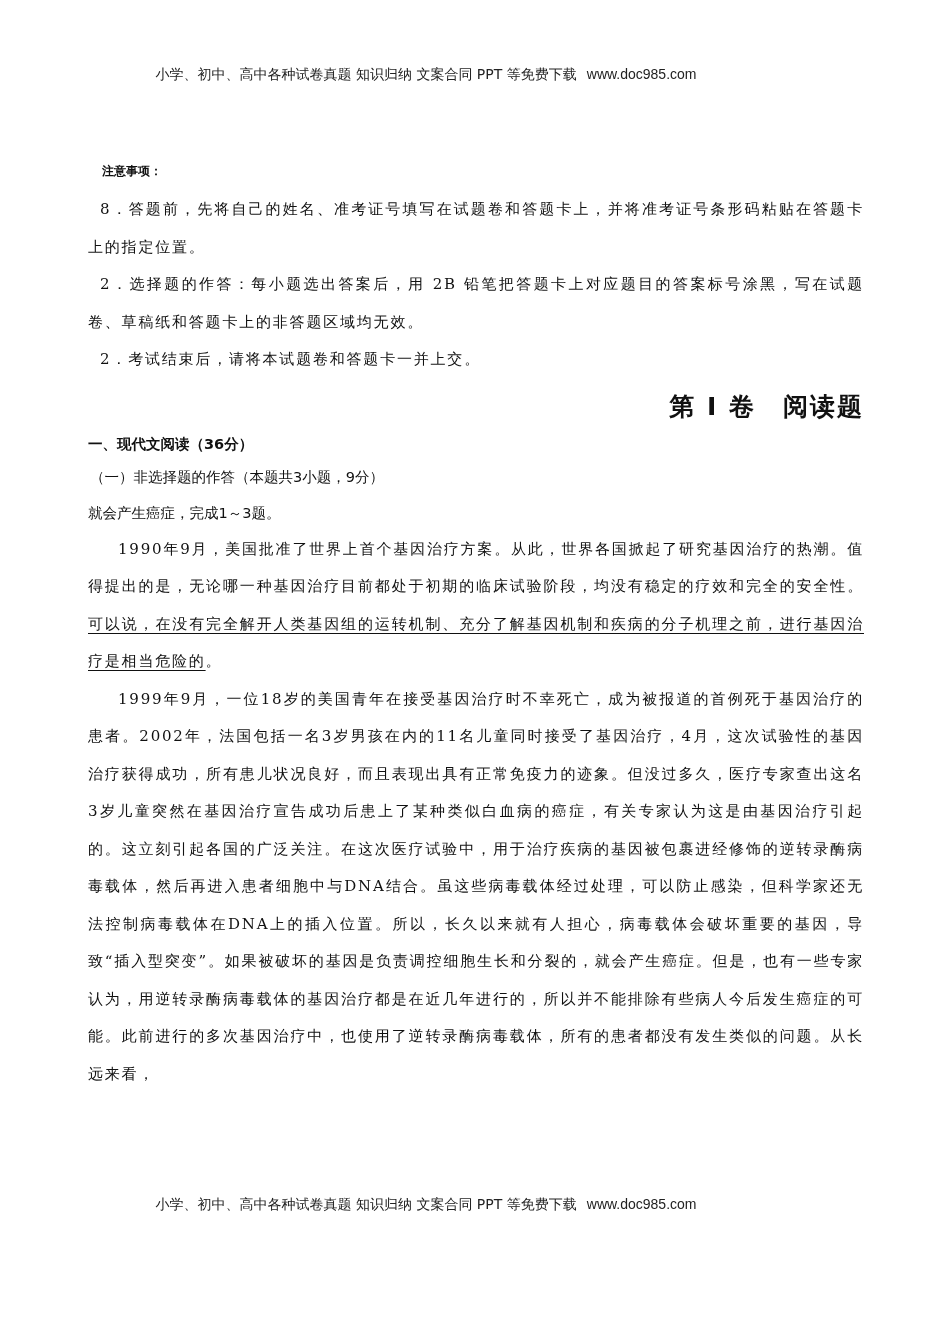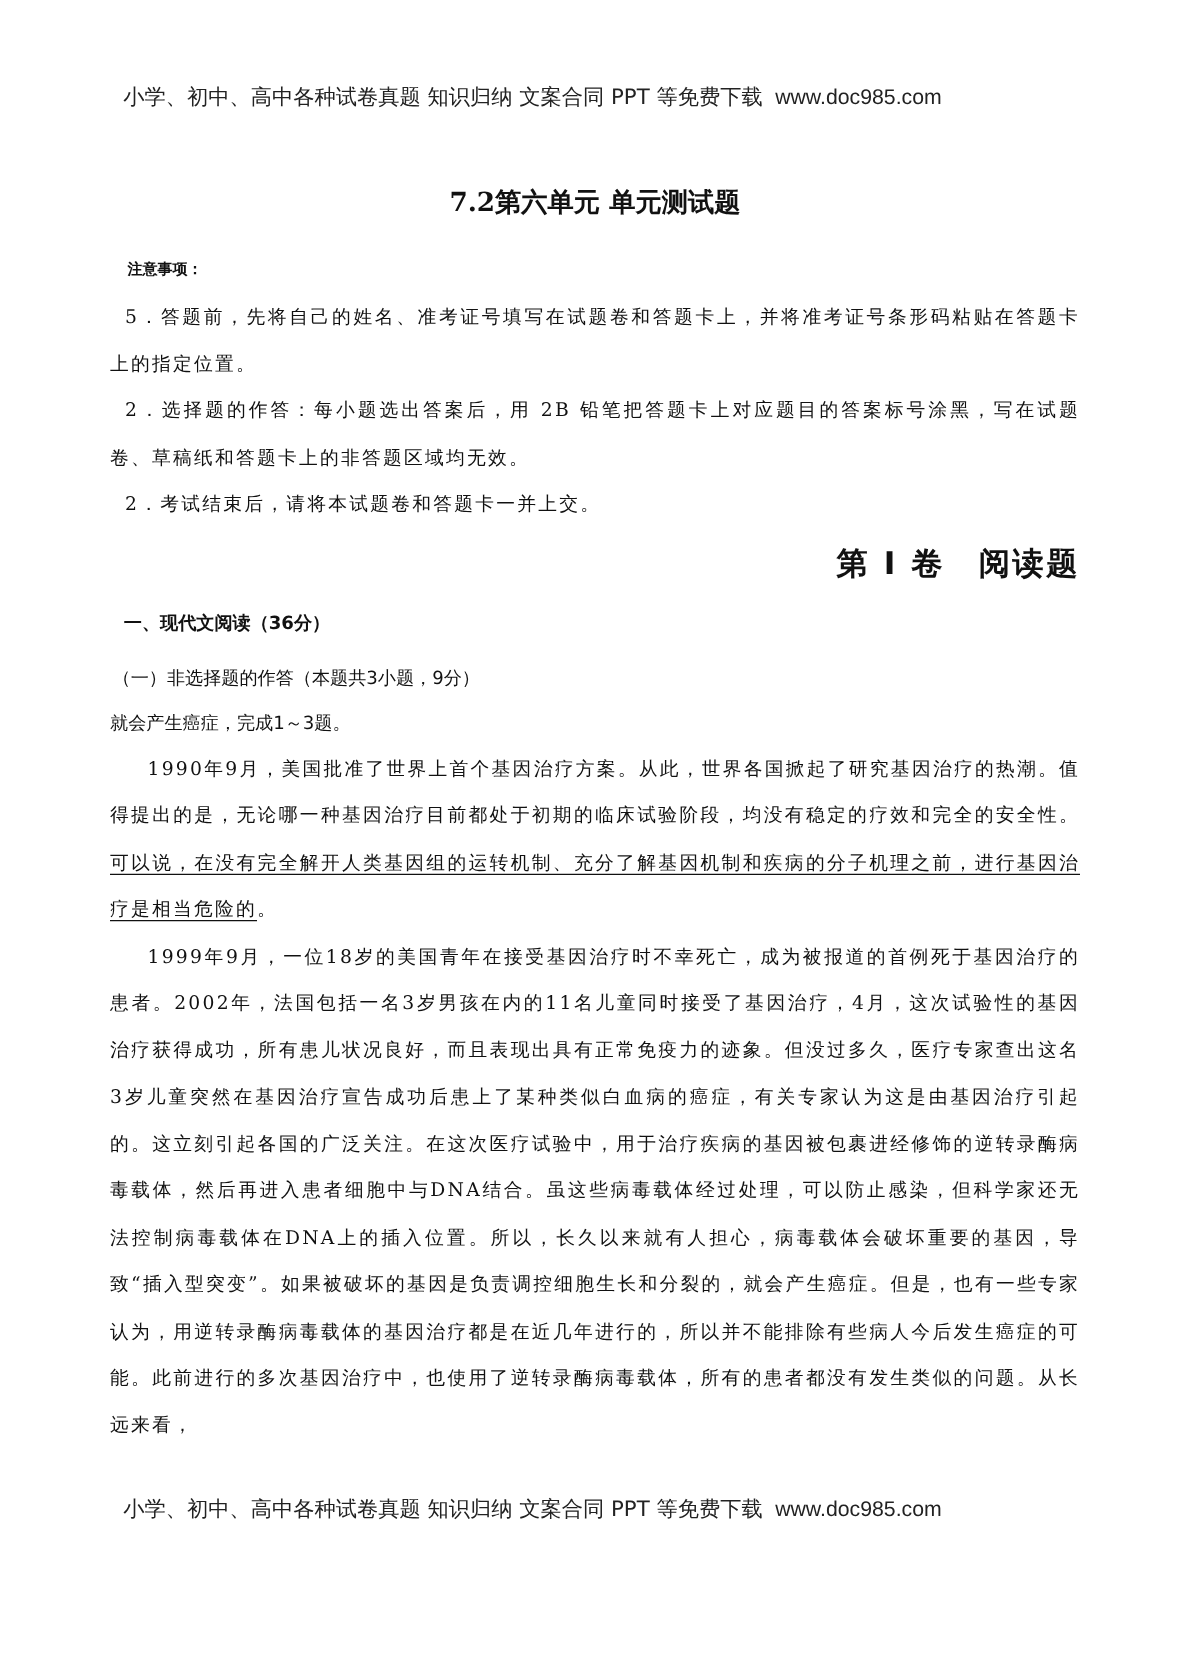--- a/index.html
+++ b/index.html
@@ -3,21 +3,21 @@
 <meta charset="utf-8">
 <style>
   html, body { margin: 0; padding: 0; background: #ffffff; }
   body {
     width: 950px; height: 1344px; position: relative; overflow: hidden;
     font-family: "DejaVu Sans", "Liberation Sans", sans-serif;
     color: #111;
   }
   .watermark {
     position: absolute; left: 0; width: 852px; text-align: center;
-    font-size: 17px; color: #222; letter-spacing: 0px;
+    font-size: 14px; color: #222; letter-spacing: 0px;
   }
   .wm-top { top: 66px; }
   .wm-bottom { top: 1196px; }
   .wm-url { margin-left: 10px; font-family: "Liberation Sans", sans-serif; }
   .content {
     position: absolute; left: 88px; top: 140px; width: 776px;
   }
   .doc-title {
     text-align: center; font-size: 21px; font-weight: bold;
     margin: 0; height: 44px; line-height: 44px;
@@ -30,39 +30,38 @@
     font-size: 15px; line-height: 37.5px; margin: 0;
     text-align: justify; letter-spacing: 1.8px;
     font-family: "DejaVu Serif", "Liberation Serif", serif;
   }
   .notice-item { text-indent: 12px; }
   .notice-list { margin-top: 9px; }
   .part-title {
     text-align: right; font-size: 25px; font-weight: bold;
     margin: 6px 0 0 0; line-height: 44px; letter-spacing: 2px;
   }
-  .section-heading { font-size: 14.5px; font-weight: bold; line-height: 30px; margin: 11px; }
+  .section-heading { font-size: 14.5px; font-weight: bold; line-height: 30px; margin: 0; }
   .subsection-heading { font-size: 14.5px; line-height: 36px; margin: 0; text-indent: 2px; }
   .instruction { font-size: 14.5px; line-height: 36px; margin: 0; }
   .body-p { text-indent: 30px; }
   .underlined { text-decoration: underline; text-underline-offset: 4px; }
 </style>
 </head>
 <body>
 
 <div class="watermark wm-top">
   <span>小学、初中、高中各种试卷真题 知识归纳 文案合同 PPT 等免费下载</span><span class="wm-url">www.doc985.com</span>
 </div>
 
 <div class="content">
-  <h1 class="doc-title">7.2第六单元 单元测试题</h1>
 
   <div class="notice-heading">注意事项：</div>
   <div class="notice-list">
-    <p class="p notice-item">5．答题前，先将自己的姓名、准考证号填写在试题卷和答题卡上，并将准考证号条形码粘贴在答题卡上的指定位置。</p>
+    <p class="p notice-item">8．答题前，先将自己的姓名、准考证号填写在试题卷和答题卡上，并将准考证号条形码粘贴在答题卡上的指定位置。</p>
     <p class="p notice-item">2．选择题的作答：每小题选出答案后，用 2B 铅笔把答题卡上对应题目的答案标号涂黑，写在试题卷、草稿纸和答题卡上的非答题区域均无效。</p>
     <p class="p notice-item">2．考试结束后，请将本试题卷和答题卡一并上交。</p>
   </div>
 
   <h2 class="part-title">第 I 卷　阅读题</h2>
   <h3 class="section-heading">一、现代文阅读（36分）</h3>
   <div class="subsection-heading">（一）非选择题的作答（本题共3小题，9分）</div>
   <div class="instruction">就会产生癌症，完成1～3题。</div>
 
   <p class="p body-p"><span>1990年9月，美国批准了世界上首个基因治疗方案。从此，世界各国掀起了研究基因治疗的热潮。值得提出的是，无论哪一种基因治疗目前都处于初期的临床试验阶段，均没有稳定的疗效和完全的安全性。</span><span class="underlined">可以说，在没有完全解开人类基因组的运转机制、充分了解基因机制和疾病的分子机理之前，进行基因治疗是相当危险的</span><span>。</span></p>

